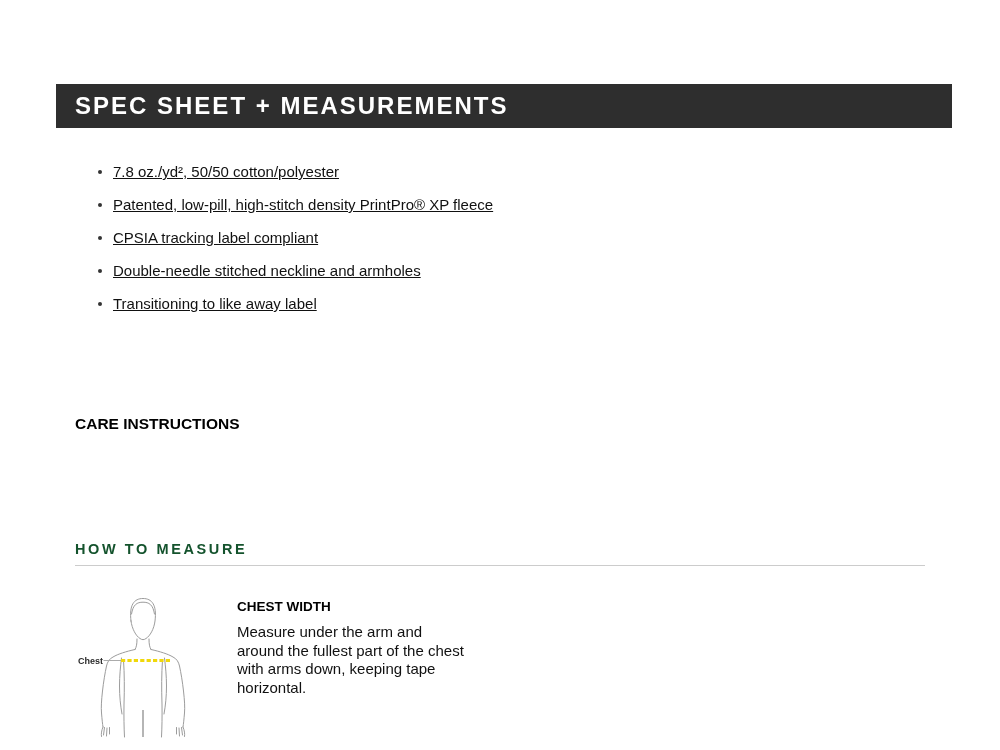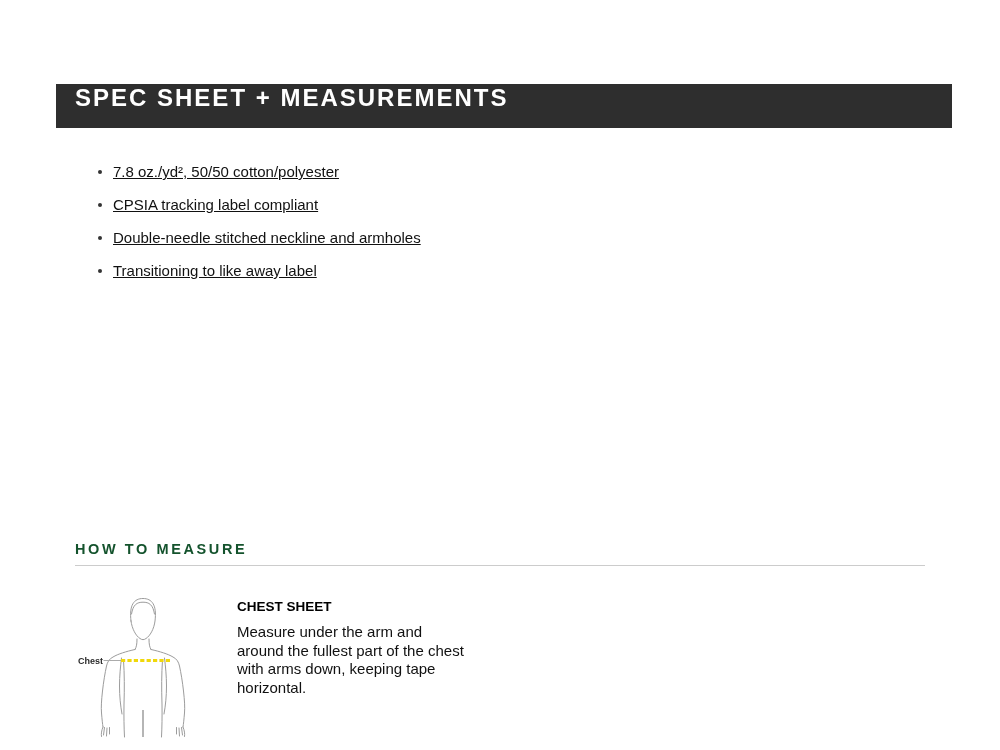--- a/index.html
+++ b/index.html
@@ -12,20 +12,21 @@
     overflow: hidden;
   }
 
   
   .header-bar {
     position: absolute;
     left: 56px; top: 84px;
     width: 896px; height: 44px;
     background: #2e2e2e;
     display: flex;
+    align-items: center;
     box-sizing: border-box;
   }
   .header-bar h1 {
     margin: 0 0 0 19px;
     font-size: 24px;
     font-weight: bold;
     letter-spacing: 2px;
     color: #ffffff;
   }
 
@@ -134,26 +135,28 @@
 <body>
 
 <div class="page">
 
   <header class="header-bar">
     <h1>SPEC SHEET + MEASUREMENTS</h1>
   </header>
 
   <ul class="spec-list">
     <li>7.8 oz./yd², 50/50 cotton/polyester</li>
+    <li>Patented, low-pill, high-stitch density PrintPro® XP fleece</li>
     <li>CPSIA tracking label compliant</li>
     <li>Double-needle stitched neckline and armholes</li>
     <li>Transitioning to like away label</li>
   </ul>
 
   <section class="care">
+    <h2>CARE INSTRUCTIONS</h2>
   </section>
 
   <section class="htm">
     <h2>HOW TO MEASURE</h2>
     <hr>
 
     <div class="measure-row">
 
       <div class="figure-wrap">
         <svg viewBox="0 0 130 148" width="130" height="148">
@@ -191,21 +194,21 @@
 
           <line x1="27.5" y1="66.5" x2="45" y2="66.5" stroke="#ababab" stroke-width="1"></line>
 
           <line x1="45" y1="66.5" x2="94" y2="66.5" stroke="#f0d80a" stroke-width="3.2" stroke-dasharray="4.2 2.2"></line>
 
           <text x="2" y="69.5" class="figure-chest-label">Chest</text>
         </svg>
       </div>
 
       <div class="measure-text">
-        <h3>CHEST SHEET</h3>
+        <h3>CHEST WIDTH</h3>
         <p>Measure under the arm and
 around the fullest part of the chest
 with arms down, keeping tape
 horizontal.</p>
       </div>
 
     </div>
   </section>
 
 </div>

